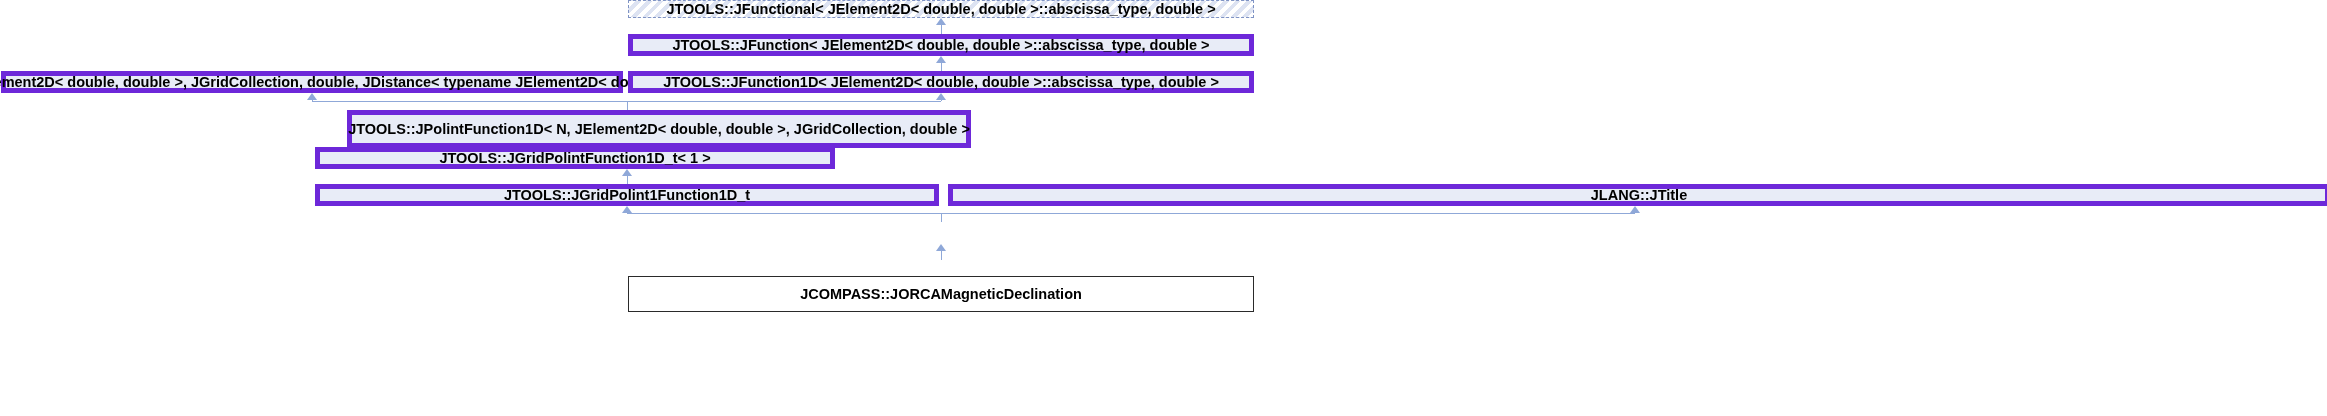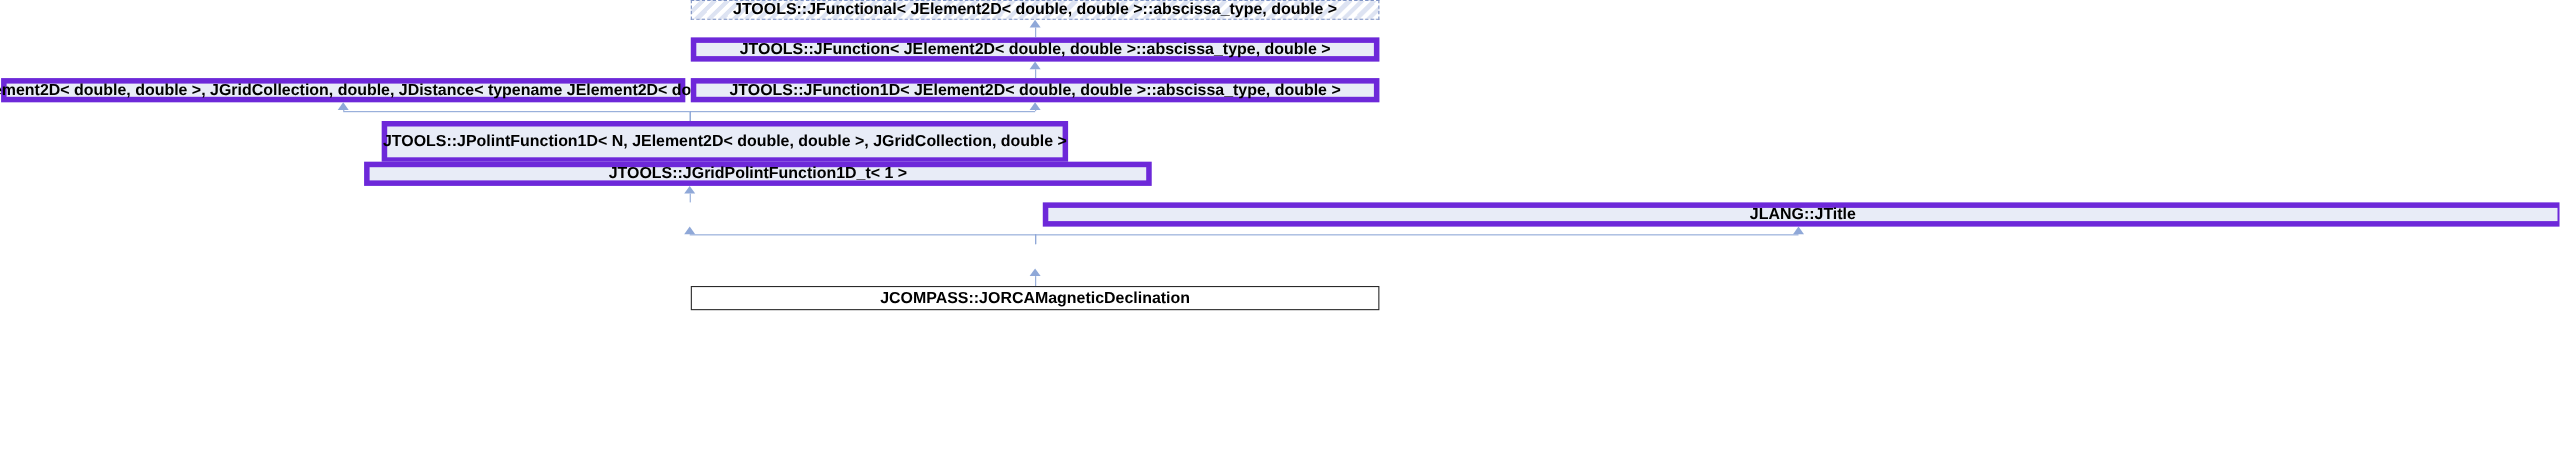--- a/index.html
+++ b/index.html
@@ -108,22 +108,25 @@
     </div>
     <div class="node box" style="left: 1px; top: 71px; width: 622px; height: 22px;">
       <span class="label">JTOOLS::JPolintFunction&lt; N, JElement2D&lt; double, double &gt;, JGridCollection, double, JDistance&lt; typename JElement2D&lt; double, double &gt;::abscissa_type &gt; &gt;</span>
     </div>
     <div class="node box" style="left: 628px; top: 71px; width: 626px; height: 22px; justify-content: center;">
       <span class="label">JTOOLS::JFunction1D&lt; JElement2D&lt; double, double &gt;::abscissa_type, double &gt;</span>
     </div>
     <div class="node box" style="left: 315px; top: 110px; width: 624px; height: 38px; margin-left: 32px;">
       <span class="label">JTOOLS::JPolintFunction1D&lt; N, JElement2D&lt; double, double &gt;, JGridCollection, double &gt;</span>
     </div>
-    <div class="node box" style="left: 331px; top: 147px; width: 716px; height: 22px;">
+    <div class="node box" style="left: 315px; top: 147px; width: 520px; height: 22px;">
       <span class="label">JTOOLS::JGridPolintFunction1D_t&lt; 1 &gt;</span>
+    </div>
+    <div class="node box" style="left: 315px; top: 184px; width: 624px; height: 22px;">
+      <span class="label">JTOOLS::JGridPolint1Function1D_t</span>
     </div>
     <div class="node box" style="left: 948px; top: 184px; width: 1382px; height: 22px;">
       <span class="label">JLANG::JTitle</span>
     </div>
-    <div class="node current" style="left: 628px; top: 260px; width: 626px; height: 22px; text-align: center;">
+    <div class="node current" style="left: 628px; top: 276px; width: 626px; height: 36px; text-align: center;">
       <span class="label">JCOMPASS::JORCAMagneticDeclination</span>
     </div>
   </div>
 
 </body></html>

